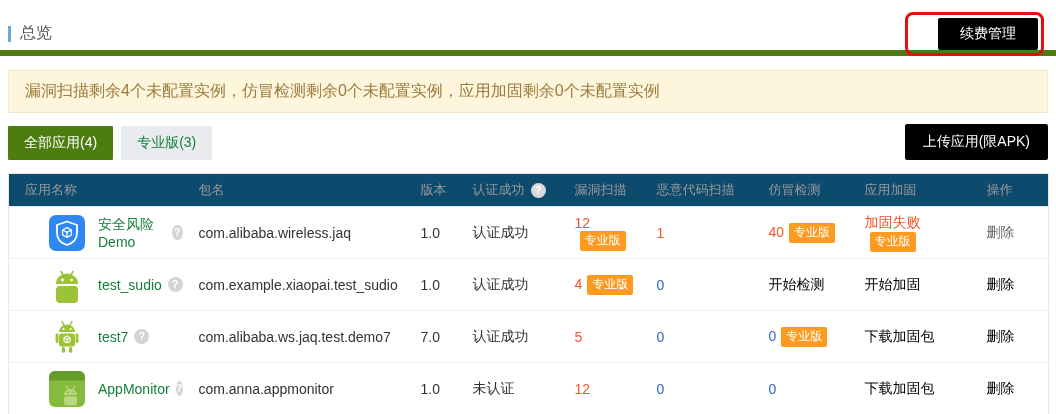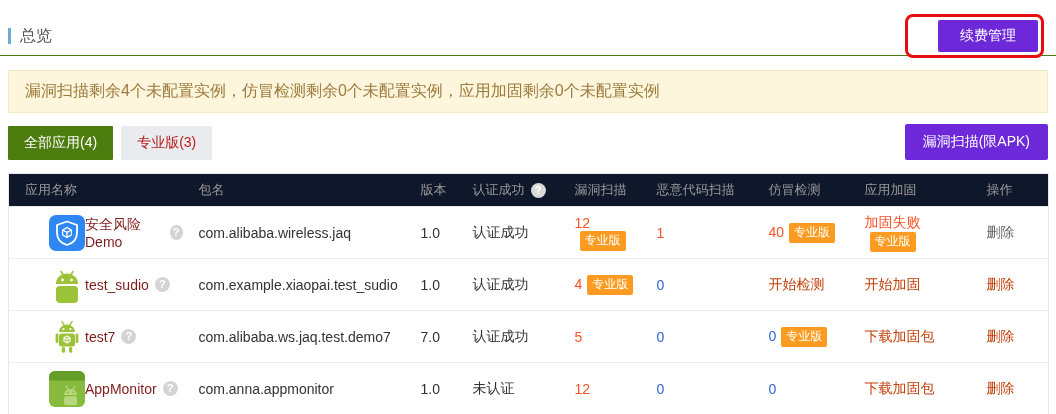--- a/index.html
+++ b/index.html
@@ -1,68 +1,68 @@
 <!DOCTYPE html>
 <html><head>
 <meta charset="utf-8">
 <style>
   * { margin:0; padding:0; box-sizing:border-box; }
   html,body { width:1056px; height:414px; background:#fff; overflow:hidden;
               font-family:"Liberation Sans","DejaVu Sans",sans-serif; color:#333; }
 
   
   .topbar { height:56px; display:flex; align-items:center; justify-content:space-between;
-            padding:17px 12px 0 8px; border-bottom:1px solid #4d7c0f; }
+            padding:17px 12px 0 8px; border-bottom:6px solid #4d7c0f; }
   .page-title { display:flex; align-items:center; font-size:16px; color:#555; }
   .title-accent { width:3px; height:16px; background:#6aa9d8; margin-right:9px; }
   .annotation { border:3px solid #e50d0d; border-radius:8px; padding:3px; }
-  .btn-cyan { display:inline-block; background:#6d28d9; color:#fff; font-size:14px;
+  .btn-cyan { display:inline-block; background:#000000; color:#fff; font-size:14px;
               border:none; border-radius:2px; cursor:pointer;
               font-family:"Liberation Sans","DejaVu Sans",sans-serif;margin-left:27px; }
   .renew-btn { padding:7px 22px; }
   .upload-btn { padding:9px 18px; }
 
   
   .alert { margin:14px 8px 0 8px; background:#fdf5dc; border:1px solid #f3e9c7;
            color:#9d7b3c; font-size:16px; padding:10px 16px; }
 
   
   .tabs-row { margin:11px 8px 0 8px; display:flex; align-items:flex-end; justify-content:space-between; }
   .tabs { display:flex; gap:8px; }
   .tab { font-size:14px; padding:8px 16px; cursor:pointer; border-radius:1px; }
   .tab.active { background:#4d7c0f; color:#fff; }
-  .tab.inactive { background:#e9ebee; color:#b91c1c;text-align:right; }
+  .tab.inactive { background:#e9ebee; color:#15803d;text-align:right; }
 
   
   table { width:1040px; margin:13px 8px 0 8px; border-collapse:collapse; table-layout:fixed;
           border:1px solid #e7e7e7; }
-  th { background:#0f172a; color:#999; font-weight:normal; font-size:13px; text-align:left;
+  th { background:#0c4a6e; color:#999; font-weight:normal; font-size:13px; text-align:left;
        height:33px; padding:0 8px; border-bottom:1px solid #e7e7e7; }
   td { height:52px; padding:0 8px; font-size:14px; border-bottom:1px solid #ededed; background:#fff; }
   tr:last-child td { border-bottom:none; }
   .col-app{width:182px;} .col-pkg{width:222px;margin-top:28px;} .col-ver{width:52px;margin-left:46px;} .col-own{width:102px;}
   .col-vuln{width:82px;} .col-mal{width:112px;} .col-cf{width:96px;} .col-reinf{width:122px;}
   .col-op{width:70px;}
   th.first, td.first { padding-left:16px; }
 
   .app-wrap { display:flex; align-items:center; }
   .app-icon { width:36px; height:36px; flex:0 0 36px; margin-left:24px; }
   .app-icon svg { display:block; }
-  .app-name { color:#7f1d1d; }
+  .app-name { margin-left:13px; color:#15803d; }
 
   .help-icon { display:inline-block; width:15px; height:15px; border-radius:50%;
                background:#d4d4d4; color:#fff; font-size:11px; font-weight:bold;
                line-height:15px; text-align:center; margin-left:6px; vertical-align:middle;
                cursor:pointer; }
   th .help-icon { background:#d9d9d9; }
 
   .num-red { color:#f65328; }
   .num-blue { color:#3064d0; cursor:pointer; }
   .text-red { color:#f65328; }
-  .link { color:#c2410c; cursor:pointer; text-decoration:none; }
+  .link { color:#000000; cursor:pointer; text-decoration:none; }
   .op-disabled { color:#666; cursor:default; }
   .badge { display:inline-block; background:#fc9b1f; color:#fff; font-size:12px;
            padding:1px 5px 2px 5px; border-radius:2px; margin-left:5px; vertical-align:1px; }
 </style>
 </head>
 <body>
 
 <div class="topbar">
   <div class="page-title">
     <span class="title-accent"></span>
@@ -75,21 +75,21 @@
 
 <div class="alert">
   <span>漏洞扫描剩余4个未配置实例，仿冒检测剩余0个未配置实例，应用加固剩余0个未配置实例</span>
 </div>
 
 <div class="tabs-row">
   <div class="tabs">
     <div class="tab active">全部应用(4)</div>
     <div class="tab inactive">专业版(3)</div>
   </div>
-  <button class="btn-cyan upload-btn">漏洞扫描(限APK)</button>
+  <button class="btn-cyan upload-btn">上传应用(限APK)</button>
 </div>
 
 <table>
   <thead>
     <tr>
       <th class="col-app first">应用名称</th>
       <th class="col-pkg">包名</th>
       <th class="col-ver">版本</th>
       <th class="col-own">
         <span>认证成功</span><span class="help-icon">?</span>

